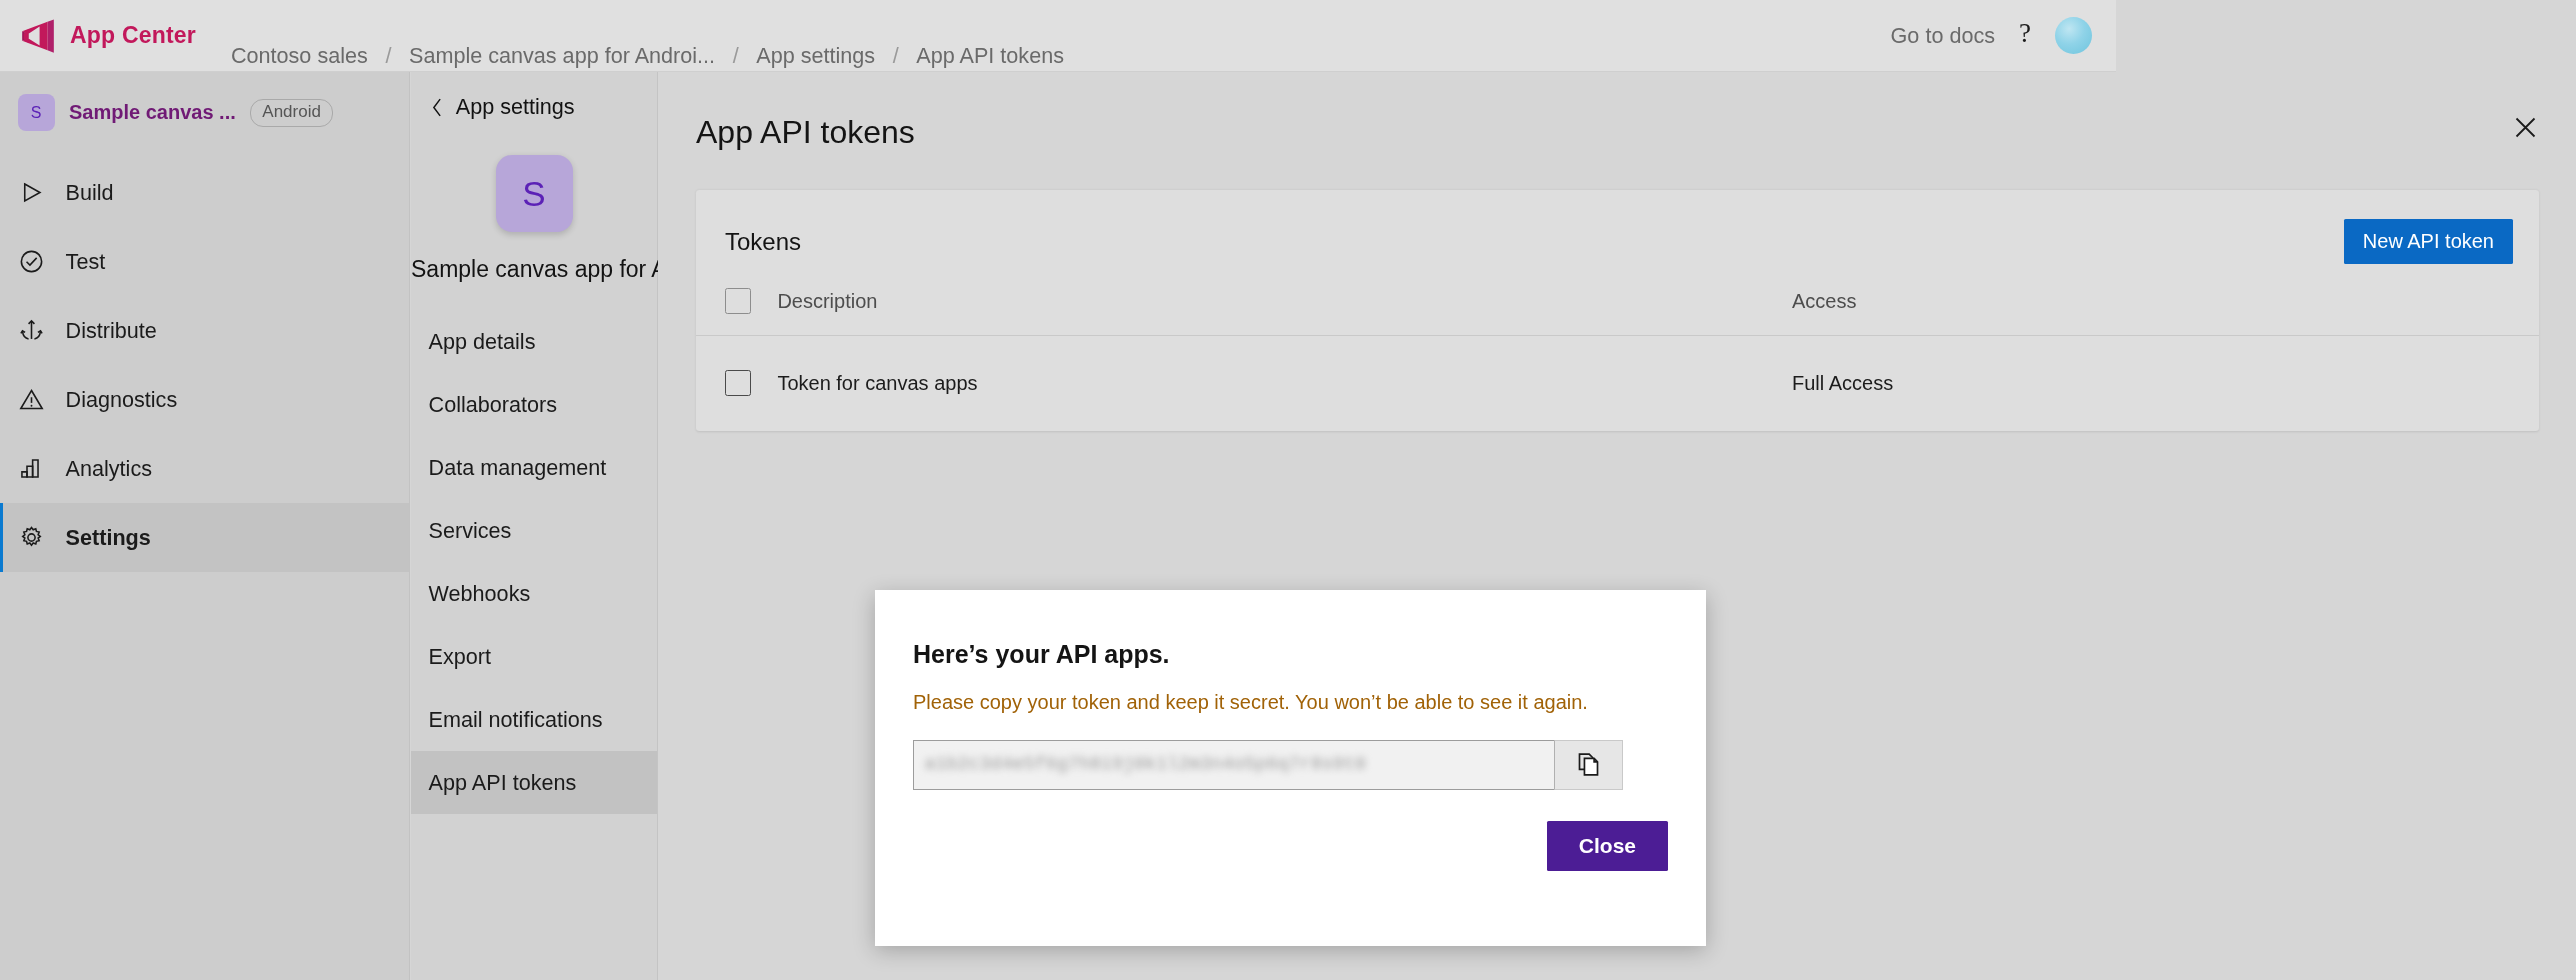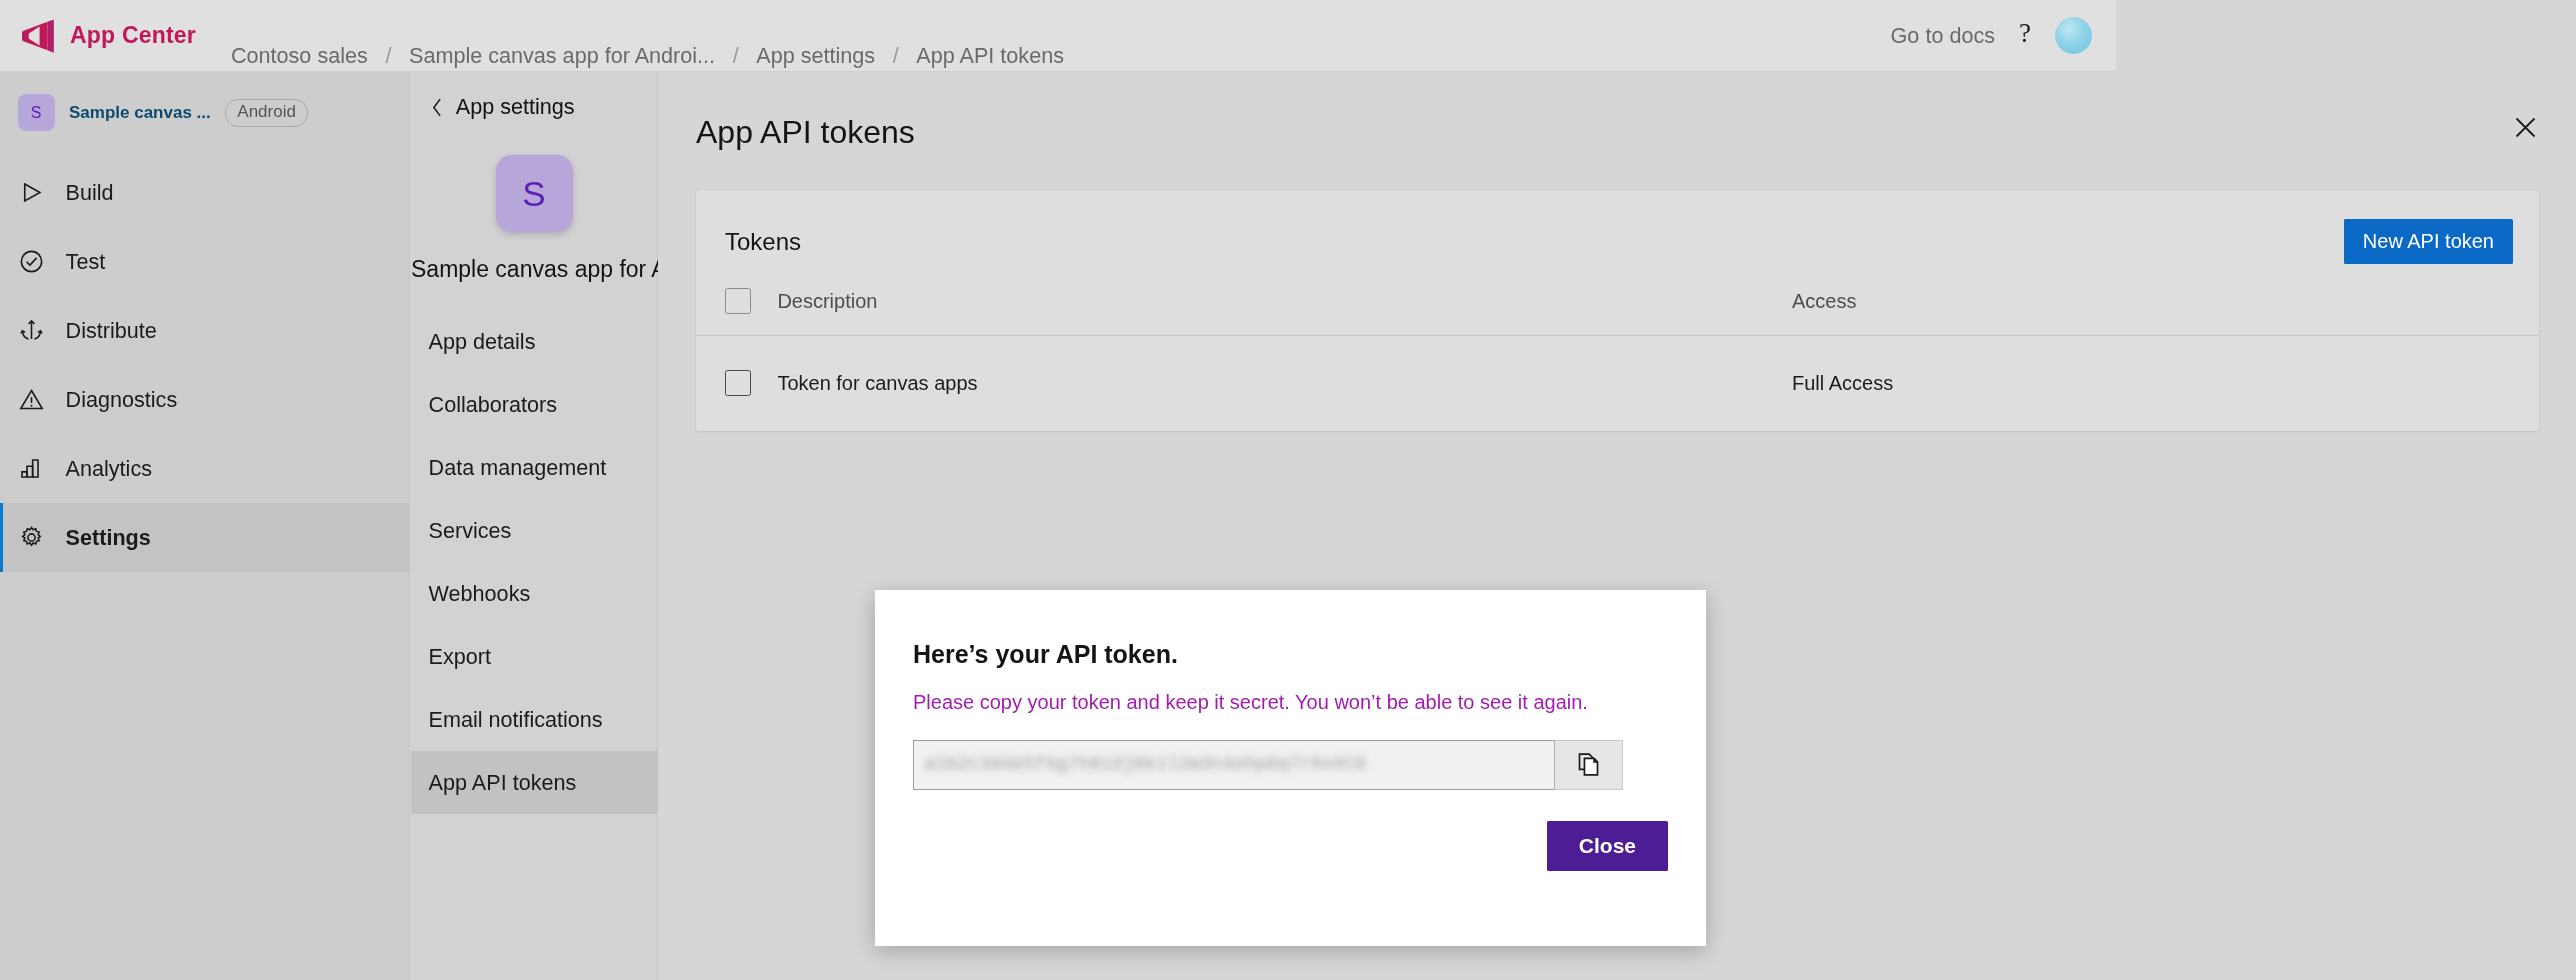--- a/index.html
+++ b/index.html
@@ -58,21 +58,21 @@
     display: flex; align-items: center; gap: 14.4px;
     padding: 22.4px 16px 0 17.6px;
   }
   .app-tile {
     width: 37px; height: 37px; border-radius: 8px;
     background: #b7a6d9; color: #5b21b6;
     display: flex; align-items: center; justify-content: center;
     font-size: 16px; flex: none;
   }
   .app-title {
-    font-size: 17px; font-weight: 700; color: #0c4a6e;
+    font-size: 20px; font-weight: 700; color: #701a75;
     white-space: nowrap; overflow: hidden; text-overflow: ellipsis;
     max-width: 220px;
   }
   .os-pill {
     border: 0.8px solid #a9a9a9; border-radius: 13px;
     padding: 2.4px 11.2px 4px; font-size: 17px; color: #555;
     white-space: nowrap; flex: none;
   }
   .rail-nav { margin-top: 27px; }
   .rail-item {
@@ -174,21 +174,21 @@
     position: absolute; left: 875px; top: 590px;
     width: 831px; height: 356px;
     background: #ffffff;
     box-shadow: 0 4.8px 21px rgba(0,0,0,.24);
   }
   .modal-title {
     font-size: 25px; font-weight: 700; color: #141414;
     padding: 50px 0 0 38px; white-space: nowrap;
   }
   .modal-sub {
-    font-size: 20px; color: #a21caf;
+    font-size: 20px; color: #a16207;
     padding: 21.6px 0 0 38px; white-space: nowrap;
   }
   .token-row { display: flex; align-items: stretch; margin: 26.4px 0 0 38px; }
   .token-field {
     width: 641px; height: 50px;
     background: #f1f1f1; border: 0.8px solid #9c9c9c; border-right: none;
     display: flex; align-items: center; padding-left: 10.4px; overflow: hidden;
   }
   .token-text {
     font-size: 18.4px; color: #9c9c9c;
@@ -348,21 +348,21 @@
 
     <div class="tbl-row">
       <span class="cb"></span>
       <span class="col-desc">Token for canvas apps</span>
       <span class="col-access">Full Access</span>
     </div>
   </div>
 </div>
 
 <div class="modal">
-  <div class="modal-title">Here’s your API token.</div>
+  <div class="modal-title">Here’s your API apps.</div>
   <div class="modal-sub">Please copy your token and keep it secret. You won’t be able to see it again.</div>
 
   <div class="token-row">
     <div class="token-field">
       <span class="token-text">a1b2c3d4e5f6g7h8i9j0k1l2m3n4o5p6q7r8s9t0</span>
     </div>
     <div class="copy-btn">
       <svg class="copy-ico" viewBox="0 0 24 24" fill="none" stroke="#1b1b1b" stroke-width="1.5">
         <path d="M4 2.8 H12.6 L15.6 5.8 V16.4 H4 Z"></path>
         <path d="M8.4 6.6 H17 L20 9.6 V21.2 H8.4 Z" fill="#ffffff"></path>

